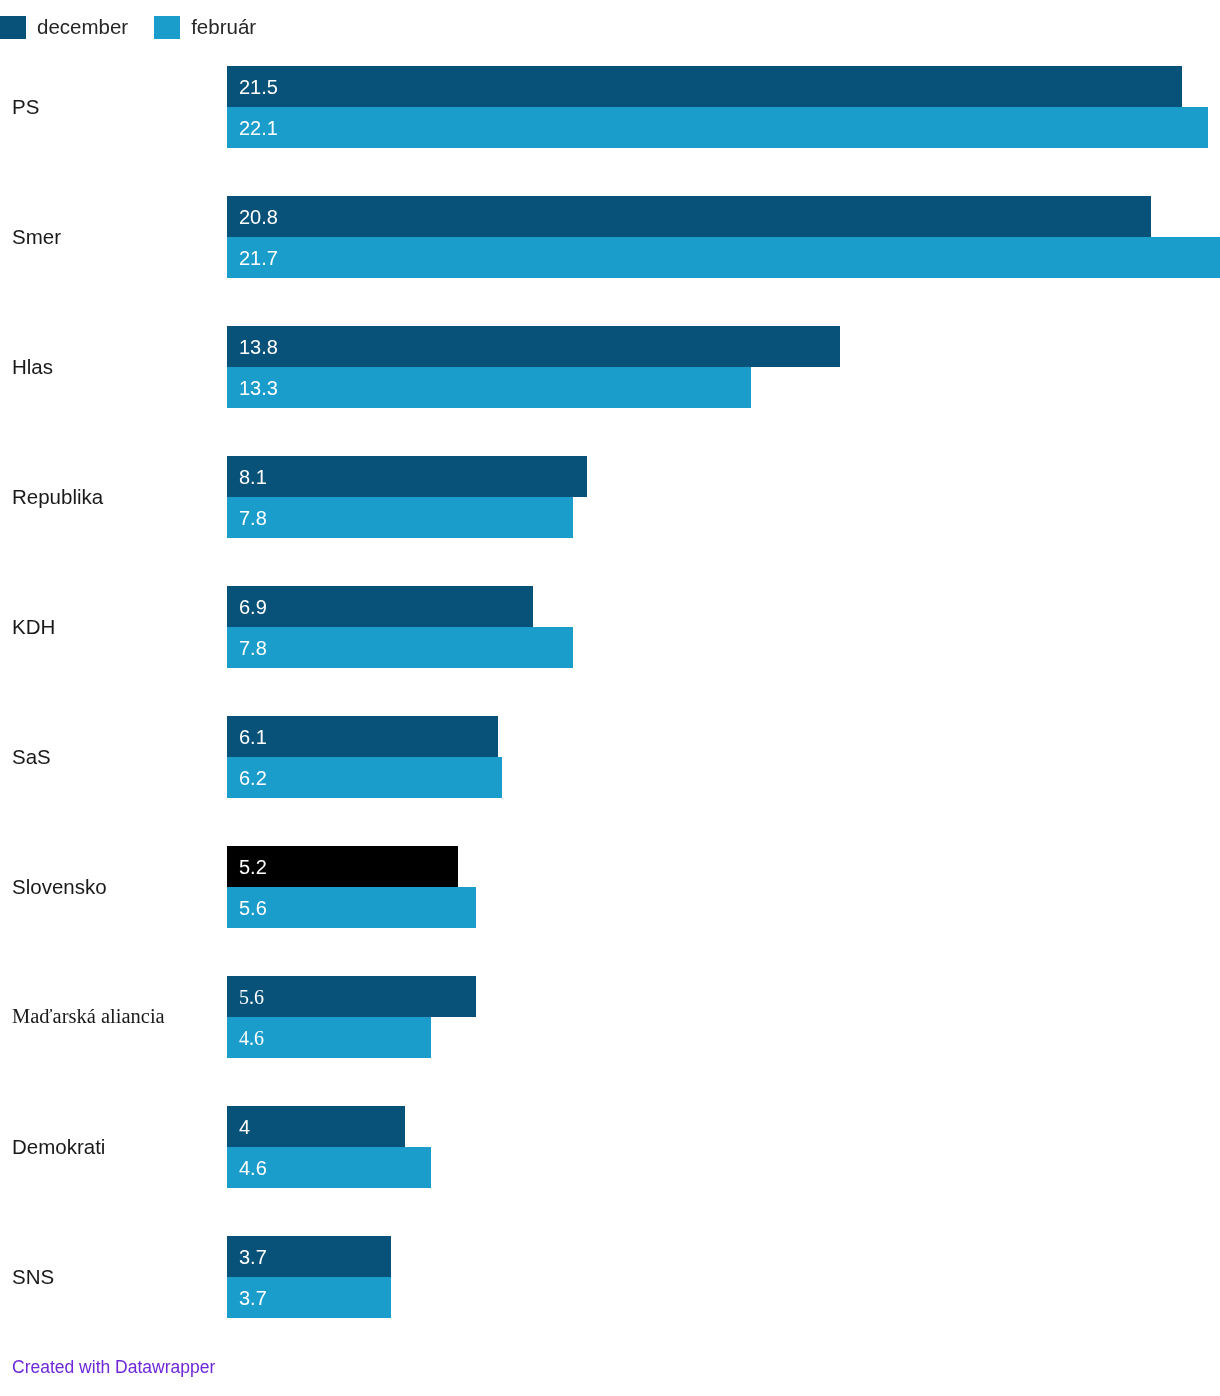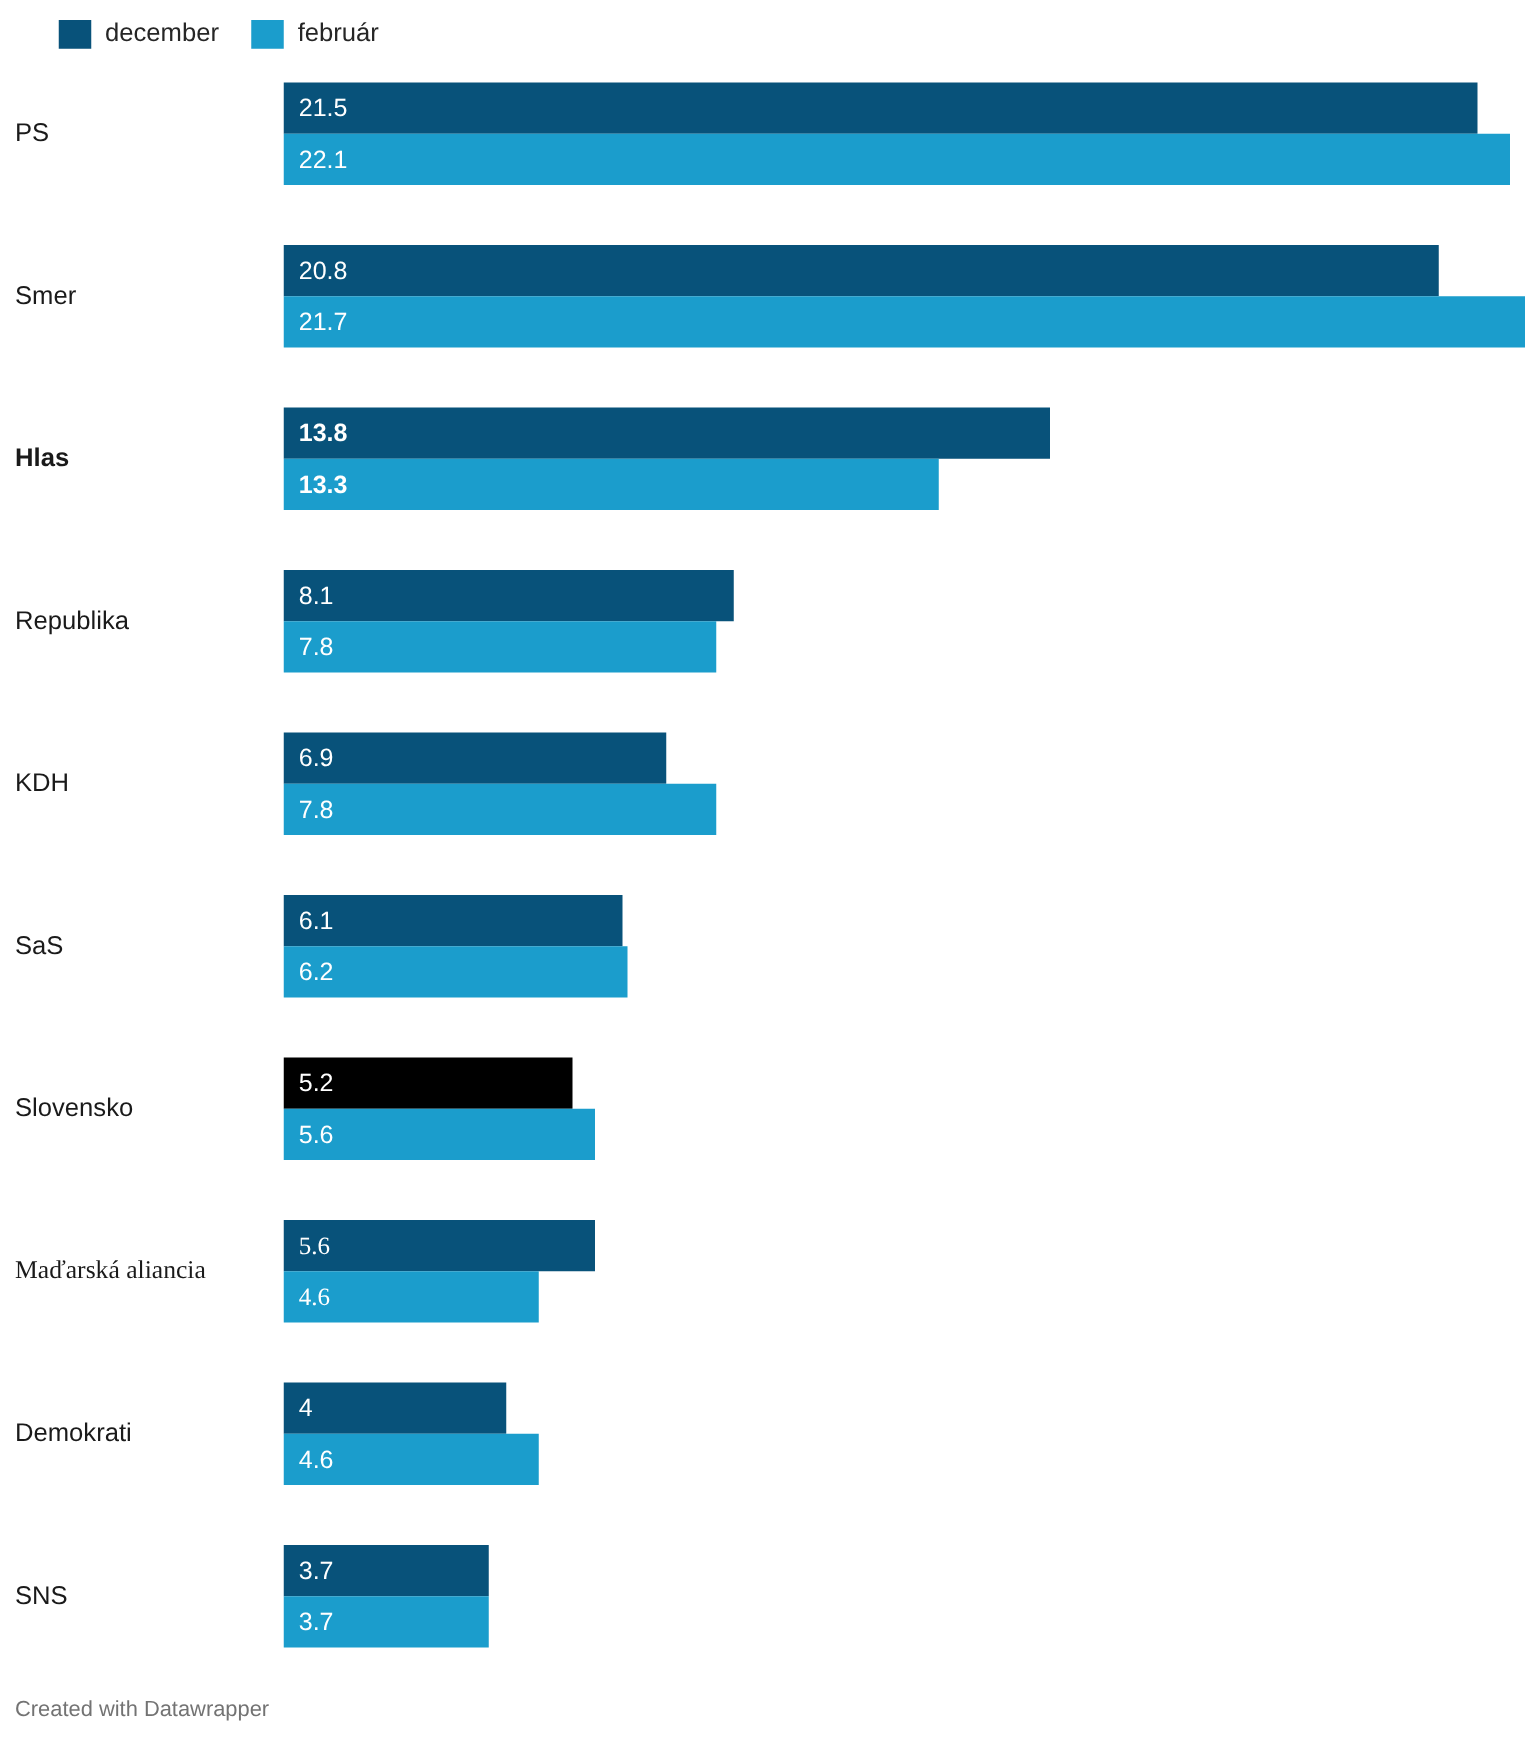--- a/index.html
+++ b/index.html
@@ -13,27 +13,26 @@
     height: 1396px;
     font-family: "Liberation Sans", sans-serif;
     color: #1a1a1a;
     overflow: hidden;
     position: relative;
   }
 
   
   #legend {
     position: absolute;
-    left: 28px;
+    left: 0;
     top: 14px;
     height: 26px;
     display: flex;
     align-items: center;
     gap: 0;
-    padding-left: 19px;
   }
   .legend-item {
     display: flex;
     align-items: center;
     margin-right: 26px;
   }
   .legend-swatch {
     width: 26px;
     height: 23px;
     display: block;
@@ -99,21 +98,21 @@
     line-height: 1;
     white-space: nowrap;
   }
 
   
   #footer {
     position: absolute;
     left: 12px;
     top: 1357px;
     font-size: 17.5px;
-    color: #737373;
+    color: #6d28d9;
     white-space: nowrap;
   }
 </style>
 </head>
 <body>
 
 <div id="legend">
     <div class="legend-item">
       <span class="legend-swatch" style="background: rgb(8, 82, 122);"></span>
       <span class="legend-label">december</span>
@@ -140,21 +139,21 @@
       <div class="cat-label">Smer</div>
       <div class="bars">
         <div class="bar first" style="width: 923.52px; background: rgb(8, 82, 122);">
           <span class="bar-value">20.8</span>
         </div>
         <div class="bar second" style="width: 1145px; background: rgb(27, 157, 204);">
           <span class="bar-value">21.7</span>
         </div>
       </div>
     </div>
-    <div class="bar-group" style="top: 274px; font-weight: bold;">
+    <div class="bar-group" style="top: 274px;">
       <div class="cat-label">Hlas</div>
       <div class="bars">
         <div class="bar first" style="width: 612.72px; background: rgb(8, 82, 122);">
           <span class="bar-value">13.8</span>
         </div>
         <div class="bar second" style="width: 523.92px; background: rgb(27, 157, 204);">
           <span class="bar-value">13.3</span>
         </div>
       </div>
     </div>

